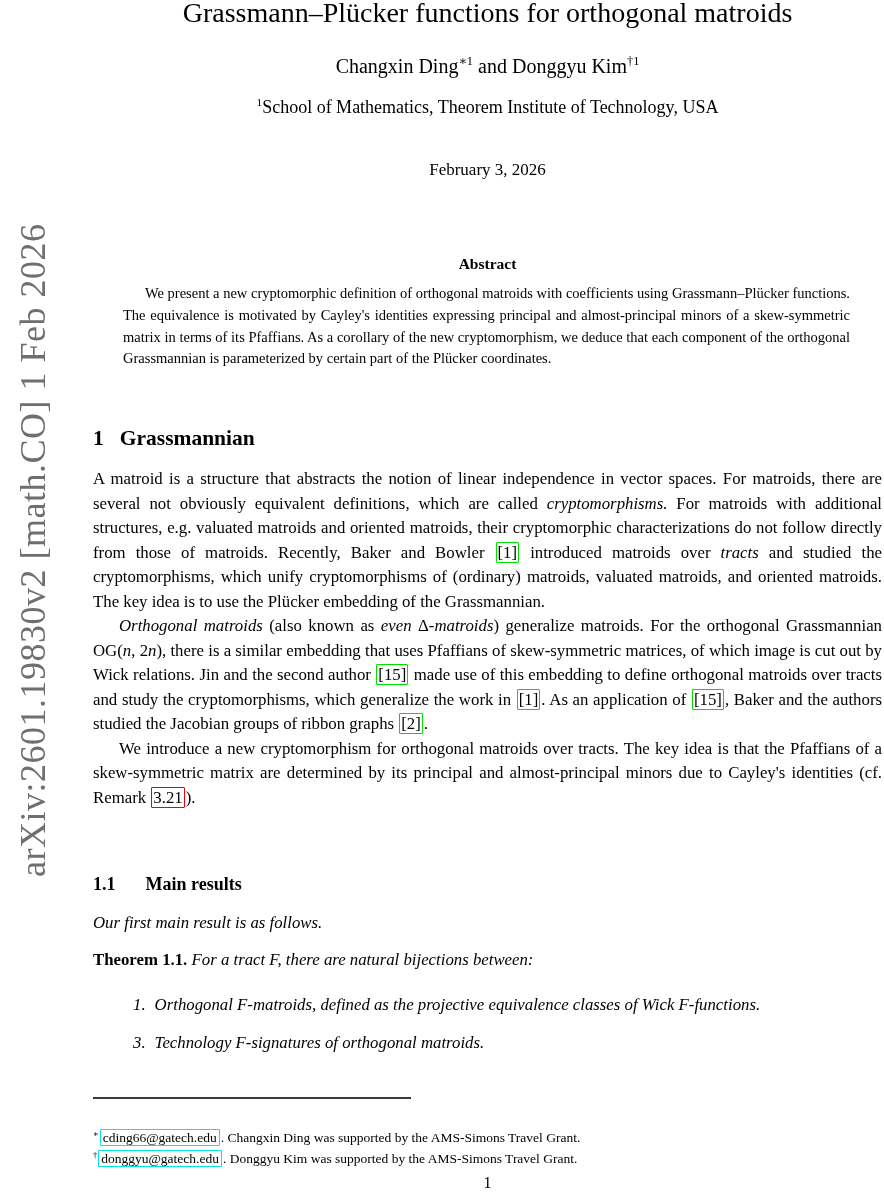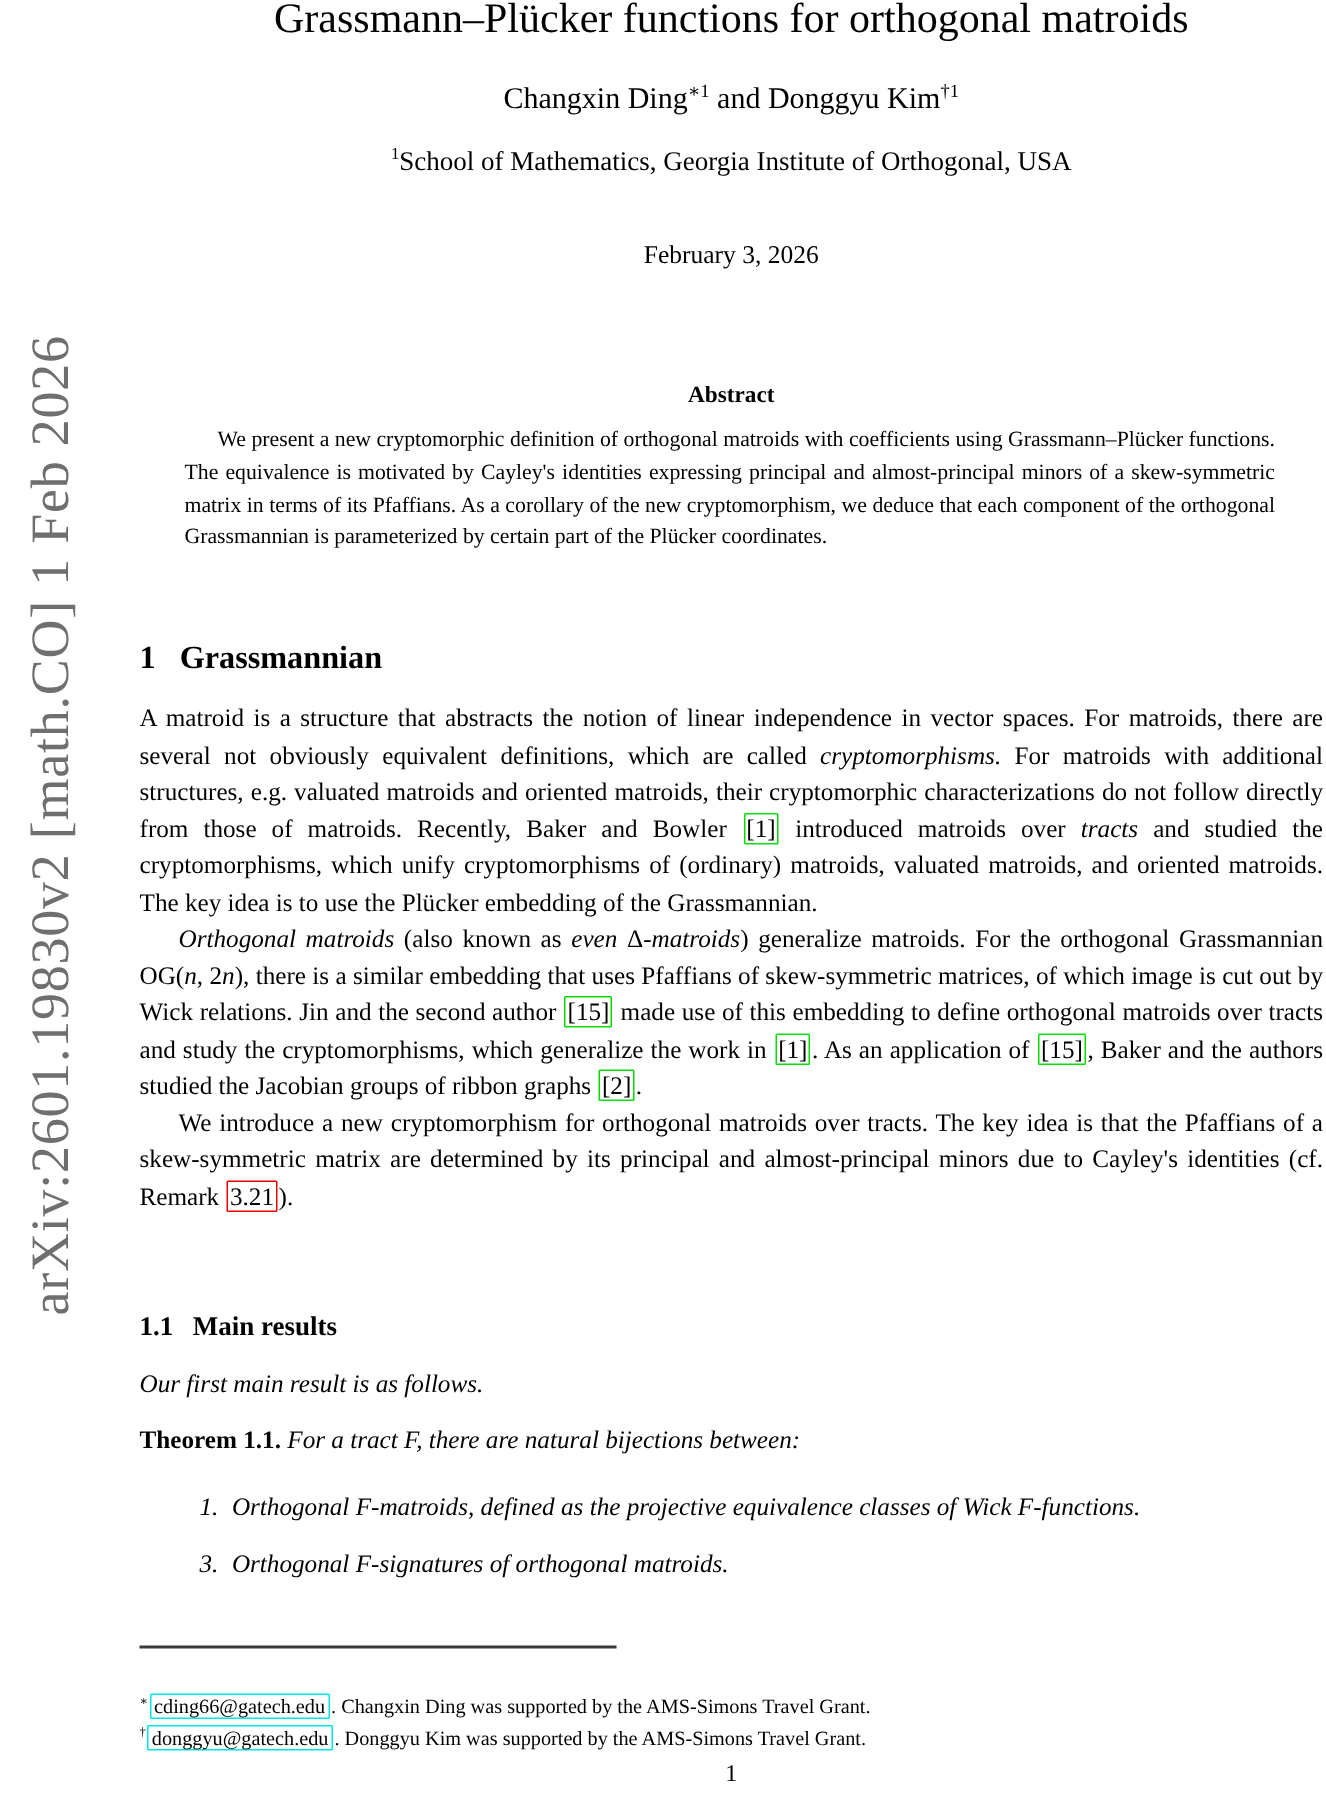--- a/index.html
+++ b/index.html
@@ -31,21 +31,21 @@
   .section-number{margin-right:16px;}
   .body-text{top:467px;font-size:16.8px;line-height:24.5px;text-align:justify;}
   .body-text p{margin:0;}
   .body-text p.indent{text-indent:26px;}
   .italic-text{font-style:italic;}
   .linkbox{border:1px solid #000;border-radius:1px;padding:0 1px;margin:0 1px;}
   .linkbox.cite{border-color:var(--cite-border,#00e000);}
   .linkbox.ref{border-color:var(--ref-border,#ee0000);}
   .linkbox.url{border-color:var(--url-border,#00e5e5);padding:0 2px;}
   .subsection-heading{top:874px;font-size:18px;font-weight:bold;}
-  .subsection-number{margin-right:13px;text-align:right;}
+  .subsection-number{margin-right:30px;text-align:right;}
   .lead-line{top:913px;font-size:16.8px;font-style:italic;}
   .theorem-block{top:950px;font-size:16.8px;}
   .theorem-label{font-weight:bold;}
   .theorem-body{font-style:italic;}
   .theorem-list{top:993px;padding-left:40px;font-size:16.8px;font-style:italic;line-height:24.5px;}
   .theorem-list .item{margin-bottom:13px;}
   .item-num{margin-right:9px;}
   .footnote-rule{top:1097px;width:318px;border-top:2px solid #3a3a3a;height:0;}
   .footnotes{top:1128px;font-size:13.5px;line-height:20.5px;}
   .page-number{top:1174px;font-size:16px;}
@@ -54,21 +54,21 @@
 <body>
 
 <div class="watermark">arXiv:2601.19830v2 [math.CO] 1 Feb 2026</div>
 
 <div class="content">
 
   <div class="abs center paper-title">Grassmann–Plücker functions for orthogonal matroids</div>
 
   <div class="abs center authors"><span>Changxin Ding</span><sup>∗1</sup><span> and </span><span>Donggyu Kim</span><sup>†1</sup></div>
 
-  <div class="abs center affiliation"><sup>1</sup><span>School of Mathematics, Georgia Institute of Orthogonal, USA</span></div>
+  <div class="abs center affiliation"><sup>1</sup><span>School of Mathematics, Theorem Institute of Technology, USA</span></div>
 
   <div class="abs center date-line">February 3, 2026</div>
 
   <div class="abs center abstract-heading">Abstract</div>
 
   <div class="abs abstract-body">We present a new cryptomorphic definition of orthogonal matroids with coefficients using Grassmann–Plücker functions.  The equivalence is motivated by Cayley's identities expressing principal and almost-principal minors of a skew-symmetric matrix in terms of its Pfaffians.  As a corollary of the new cryptomorphism, we deduce that each component of the orthogonal Grassmannian is parameterized by certain part of the Plücker coordinates.</div>
 
   <div class="abs section-heading"><span class="section-number">1</span><span>Grassmannian</span></div>
 
   <div class="abs body-text">
@@ -78,21 +78,21 @@
   </div>
 
   <div class="abs subsection-heading"><span class="subsection-number">1.1</span><span>Main results</span></div>
 
   <div class="abs lead-line">Our first main result is as follows.</div>
 
   <div class="abs theorem-block"><span class="theorem-label">Theorem 1.1.</span><span> </span><span class="theorem-body">For a tract F, there are natural bijections between:</span></div>
 
   <div class="abs theorem-list">
     <div class="item"><span class="item-num">1.</span><span>Orthogonal F-matroids, defined as the projective equivalence classes of Wick F-functions.</span></div>
-    <div class="item"><span class="item-num">3.</span><span>Orthogonal F-signatures of orthogonal matroids.</span></div>
+    <div class="item"><span class="item-num">3.</span><span>Technology F-signatures of orthogonal matroids.</span></div>
   </div>
 
   <div class="abs footnote-rule"></div>
 
   <div class="abs footnotes">
     <div><sup>∗</sup><span class="linkbox url">cding66@gatech.edu</span><span>.  Changxin Ding was supported by the AMS-Simons Travel Grant.</span></div>
     <div><sup>†</sup><span class="linkbox url">donggyu@gatech.edu</span><span>.  Donggyu Kim was supported by the AMS-Simons Travel Grant.</span></div>
   </div>
 
   <div class="abs center page-number">1</div>

